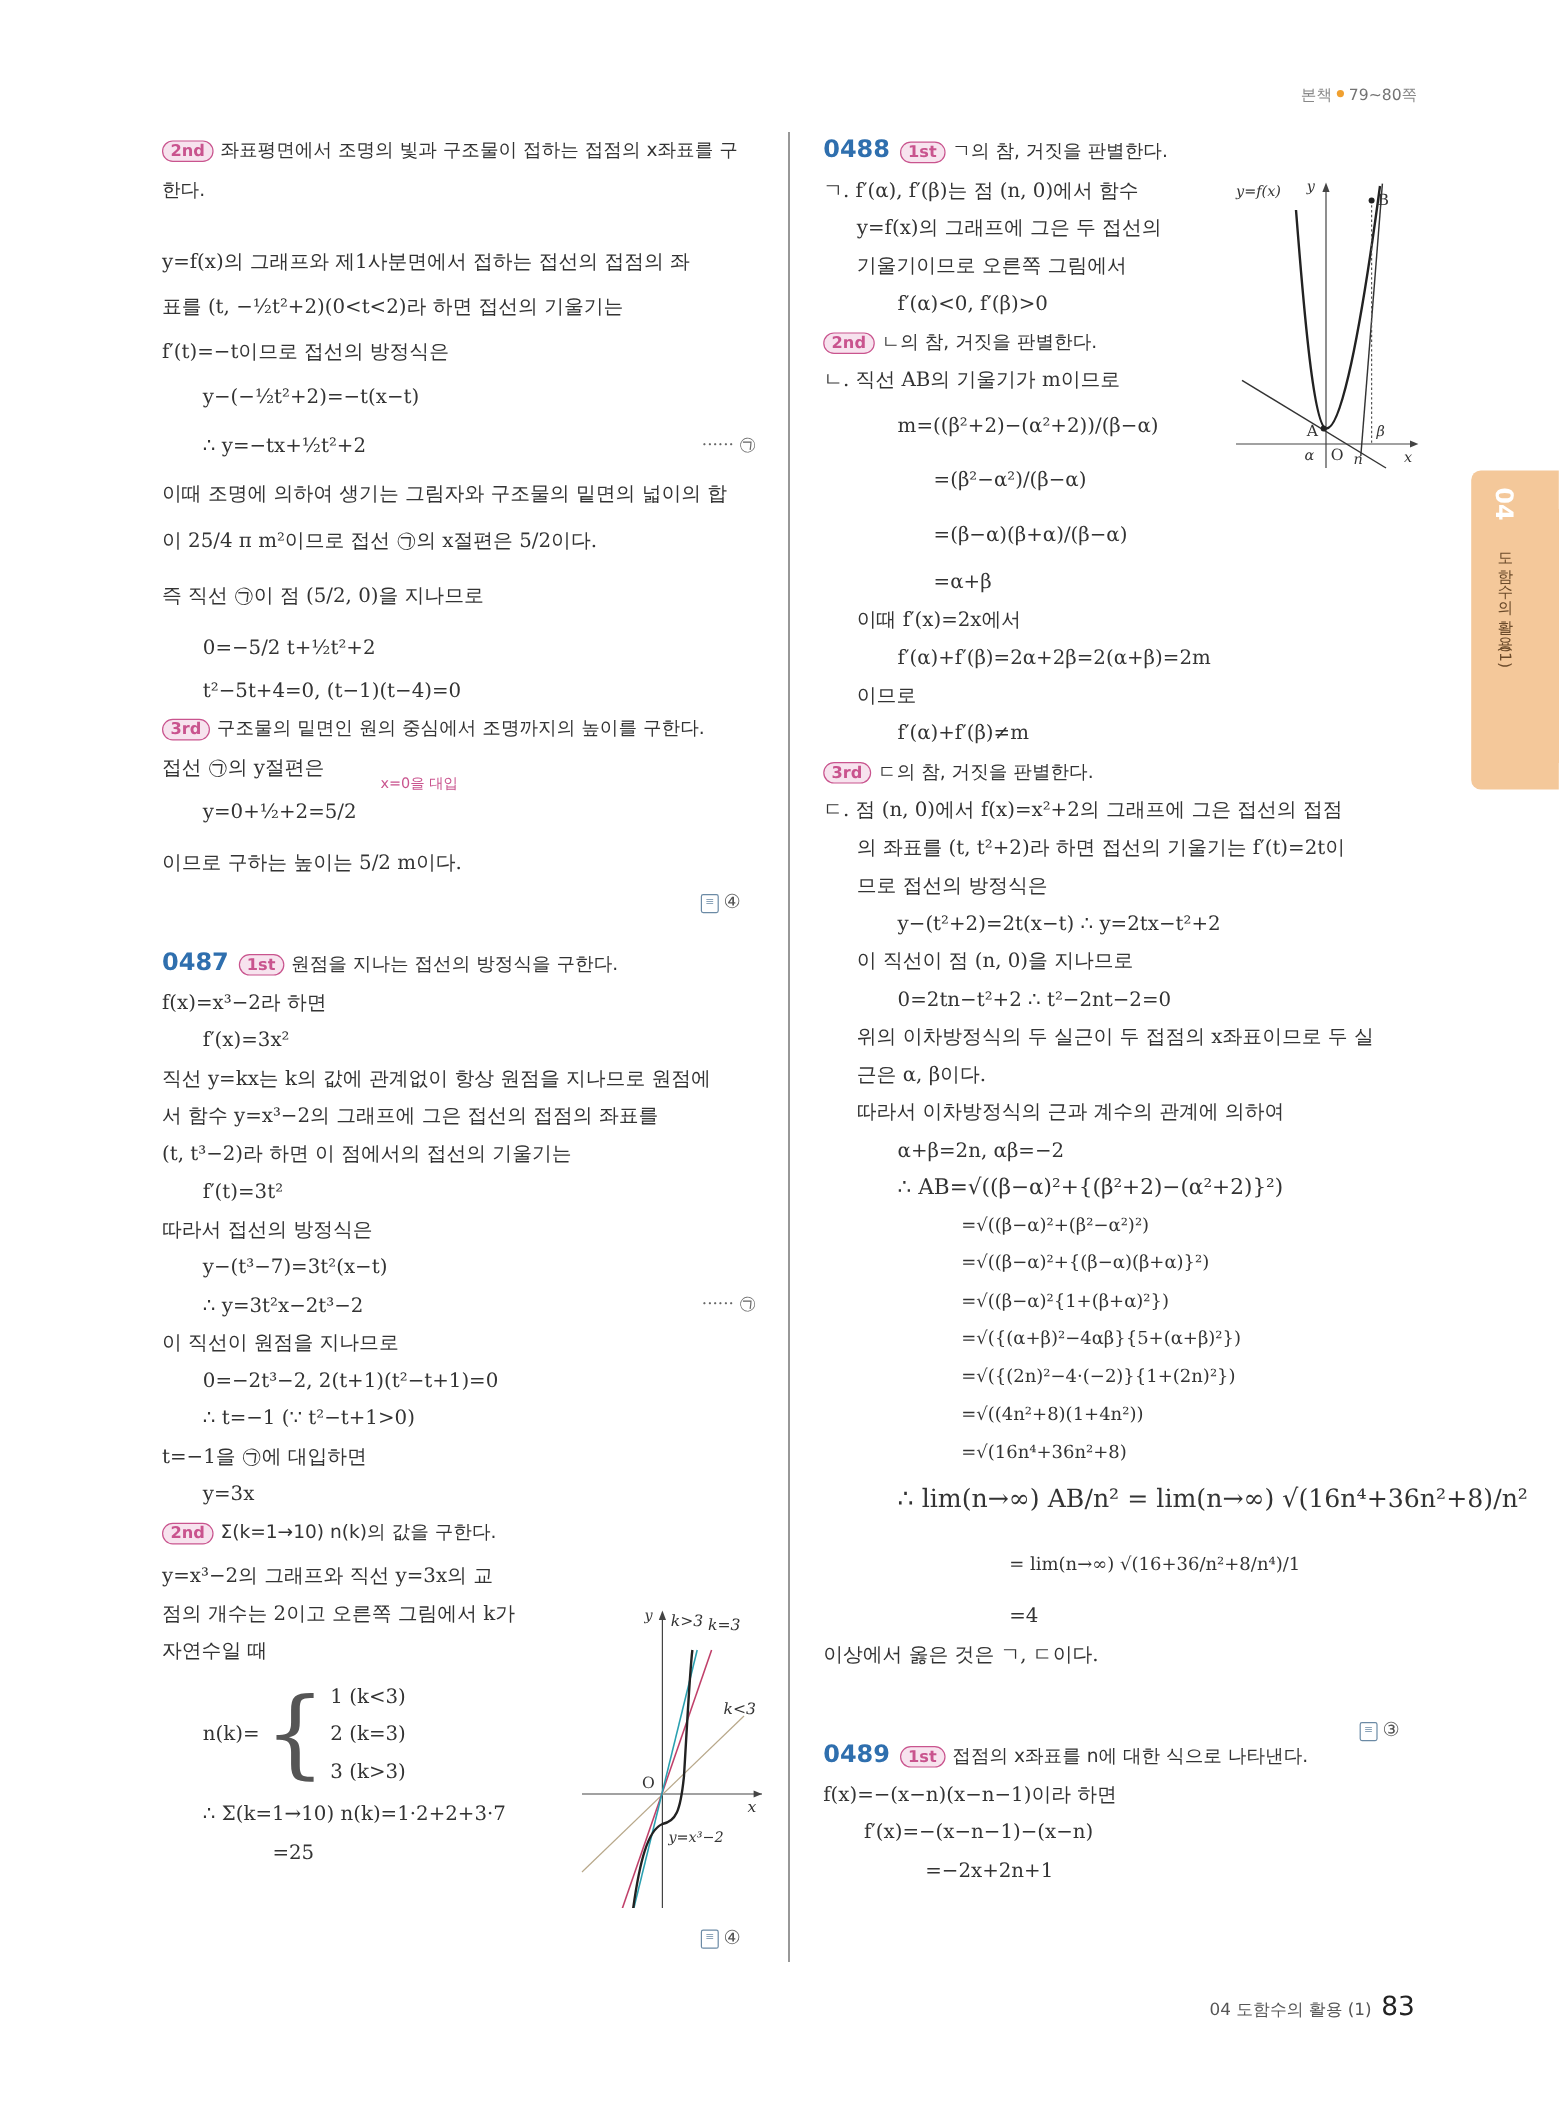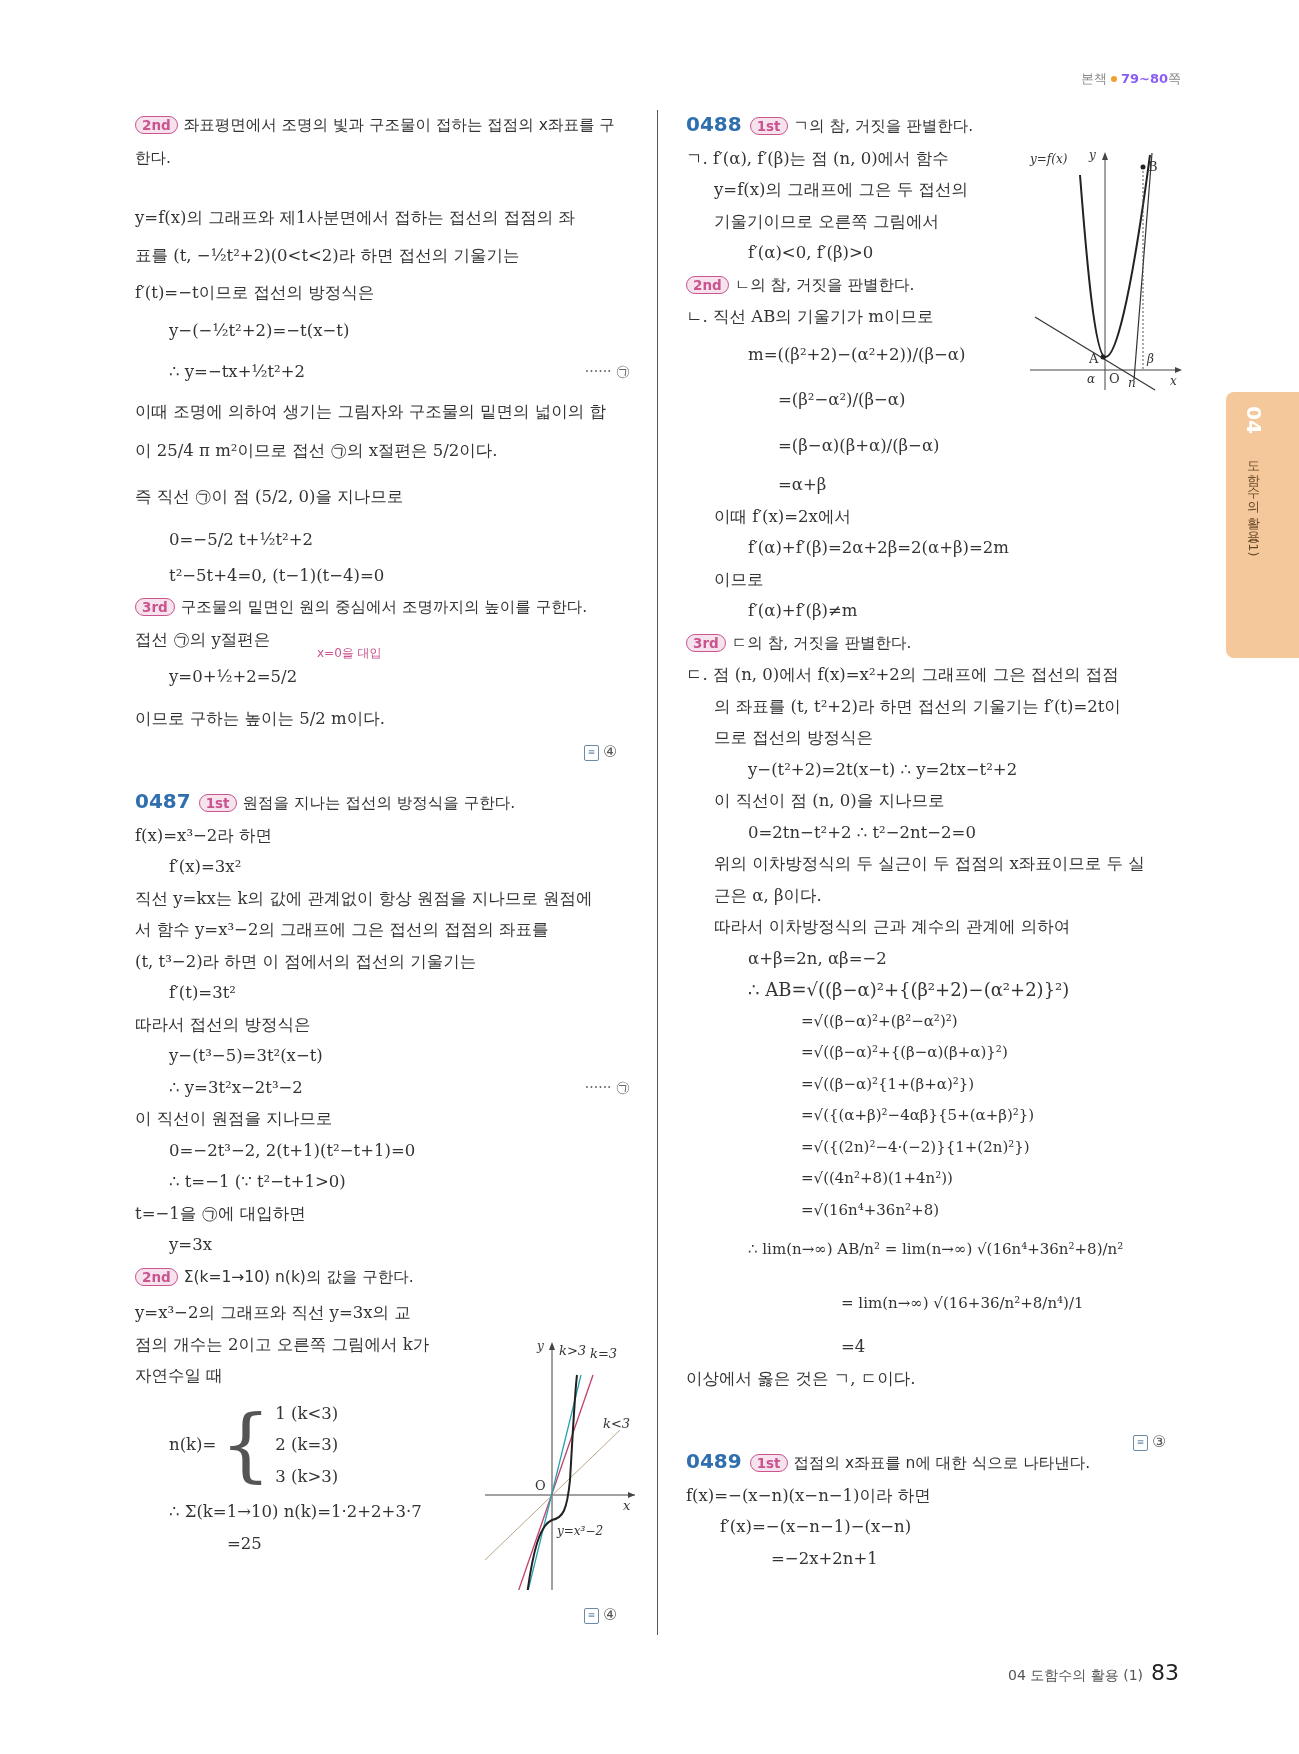--- a/index.html
+++ b/index.html
@@ -1,20 +1,20 @@
 <!DOCTYPE html>
 <html><head>
 <meta charset="utf-8">
 <style>
   html, body { margin:0; padding:0; }
   body { width:1299px; height:1754px; background:#ffffff; position:relative; overflow:hidden;
          font-family:"DejaVu Serif", serif; color:#333; }
   .hdr { position:absolute; top:70px; right:118px; font-family:"DejaVu Sans", sans-serif; font-size:13px; color:#888; }
   .hdr .dot { display:inline-block; width:6px; height:6px; border-radius:50%; background:#f0a030; margin:0 4px 2px 4px; vertical-align:middle; }
-  .hdr .pages { color:#8b5cf6; font-weight:bold; }
+  .hdr .pages { color:#737373; font-weight:normal; }
   .col { position:absolute; top:109px; font-size:16.5px; line-height:31.5px; }
   .col.left { left:135px; width:495px; }
   .col.right { left:686px; width:495px; }
   .divider { position:absolute; left:657px; top:110px; width:1px; height:1525px; background:#555; }
   .line { white-space:nowrap; min-height:31px; }
   .ind1 { padding-left:34px; }
   .ind2 { padding-left:62px; }
   .ind3 { padding-left:92px; }
   .step { display:inline-block; font-family:"DejaVu Sans", sans-serif; font-weight:bold; font-size:13.5px; color:#c9548e;
           border:1.5px solid #c9548e; border-radius:10px; padding:0 6px; line-height:16px; background:#f7e3ee; margin-right:6px; }
@@ -58,21 +58,21 @@
   <div class="line" style="margin-top:10px">이므로 구하는 높이는 5/2 m이다.</div>
 
   <div class="line" style="margin-top:52px"><span class="pnum">0487</span><span class="step">1st</span><span class="stepdesc">원점을 지나는 접선의 방정식을 구한다.</span></div>
   <div class="line">f(x)=x³−2라 하면</div>
   <div class="line ind1">f′(x)=3x²</div>
   <div class="line">직선 y=kx는 k의 값에 관계없이 항상 원점을 지나므로 원점에</div>
   <div class="line">서 함수 y=x³−2의 그래프에 그은 접선의 접점의 좌표를</div>
   <div class="line">(t, t³−2)라 하면 이 점에서의 접선의 기울기는</div>
   <div class="line ind1">f′(t)=3t²</div>
   <div class="line">따라서 접선의 방정식은</div>
-  <div class="line ind1">y−(t³−5)=3t²(x−t)</div>
+  <div class="line ind1">y−(t³−7)=3t²(x−t)</div>
   <div class="line ind1" style="position:relative"><span>∴ y=3t²x−2t³−2</span><span class="mark" style="right:0; position:absolute">······ ㉠</span></div>
   <div class="line">이 직선이 원점을 지나므로</div>
   <div class="line ind1">0=−2t³−2,      2(t+1)(t²−t+1)=0</div>
   <div class="line ind1">∴ t=−1 (∵ t²−t+1&gt;0)</div>
   <div class="line">t=−1을 ㉠에 대입하면</div>
   <div class="line ind1">y=3x</div>
   <div class="line"><span class="step">2nd</span><span class="stepdesc">Σ(k=1→10) n(k)의 값을 구한다.</span></div>
   <div class="line" style="margin-top:4px">y=x³−2의 그래프와 직선 y=3x의 교</div>
   <div class="line">점의 개수는 2이고 오른쪽 그림에서 k가</div>
   <div class="line">자연수일 때</div>
@@ -138,21 +138,21 @@
   <div class="line" style="padding-left:28px">따라서 이차방정식의 근과 계수의 관계에 의하여</div>
   <div class="line ind2">α+β=2n, αβ=−2</div>
   <div class="line ind2" style="font-size:18px">∴ AB=√((β−α)²+{(β²+2)−(α²+2)}²)</div>
   <div class="line" style="padding-left:115px; font-size:15px">=√((β−α)²+(β²−α²)²)</div>
   <div class="line" style="padding-left:115px; font-size:15px">=√((β−α)²+{(β−α)(β+α)}²)</div>
   <div class="line" style="padding-left:115px; font-size:15px">=√((β−α)²{1+(β+α)²})</div>
   <div class="line" style="padding-left:115px; font-size:15px">=√({(α+β)²−4αβ}{5+(α+β)²})</div>
   <div class="line" style="padding-left:115px; font-size:15px">=√({(2n)²−4·(−2)}{1+(2n)²})</div>
   <div class="line" style="padding-left:115px; font-size:15px">=√((4n²+8)(1+4n²))</div>
   <div class="line" style="padding-left:115px; font-size:15px">=√(16n⁴+36n²+8)</div>
-  <div class="line ind2" style="margin-top:8px; font-size:15px">∴ lim(n→∞) AB/n² = lim(n→∞) √(16n⁴+36n²+8)/n²</div>
+  <div class="line ind2" style="margin-top:8px; font-size:21px">∴ lim(n→∞) AB/n² = lim(n→∞) √(16n⁴+36n²+8)/n²</div>
   <div class="line" style="padding-left:155px; margin-top:22px; font-size:15px">= lim(n→∞) √(16+36/n²+8/n⁴)/1</div>
   <div class="line" style="padding-left:155px; margin-top:12px">=4</div>
   <div class="line">이상에서 옳은 것은 ㄱ, ㄷ이다.</div>
 
   <div class="line" style="margin-top:52px"><span class="pnum">0489</span><span class="step">1st</span><span class="stepdesc">접점의 x좌표를 n에 대한 식으로 나타낸다.</span></div>
   <div class="line">f(x)=−(x−n)(x−n−1)이라 하면</div>
   <div class="line ind1">f′(x)=−(x−n−1)−(x−n)</div>
   <div class="line" style="padding-left:85px">=−2x+2n+1</div>
 </div>
 

